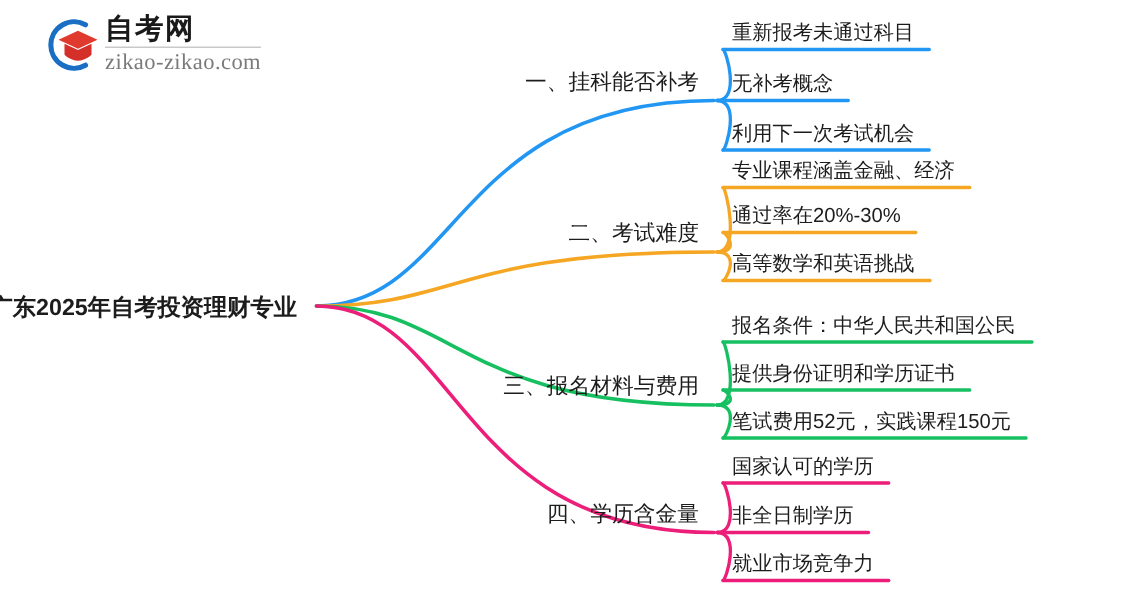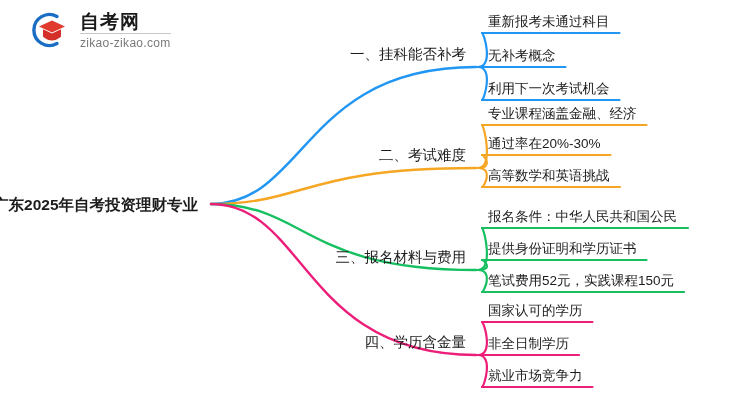--- a/index.html
+++ b/index.html
@@ -32,39 +32,39 @@
     display: flex;
     align-items: center;
   }
   .logo-mark {
     width: 44px;
     height: 42px;
     position: relative;
     flex: 0 0 auto;
   }
   .logo-text-block {
-    margin-left: 10px;
+    margin-left: 0;
     display: flex;
     flex-direction: column;
     line-height: 1;
   }
   .logo-cn {
     font-size: 19px;
     font-weight: bold;
     color: #1a1a1a;
     letter-spacing: 1px;
     padding-bottom: 2px;
     border-bottom: 1px solid #c9c9c9;
   }
   .logo-url {
-    font-size: 12px;
+    font-size: 15px;
     color: #7a7a7a;
     letter-spacing: 0.3px;
     margin-top: 3px;
-    font-family: Liberation Sans, sans-serif;
+    font-family: Liberation Serif, serif;
   }
 
   
   #map {
     position: absolute;
     left: 0;
     top: 0;
     width: 750px;
     height: 410px;
   }

